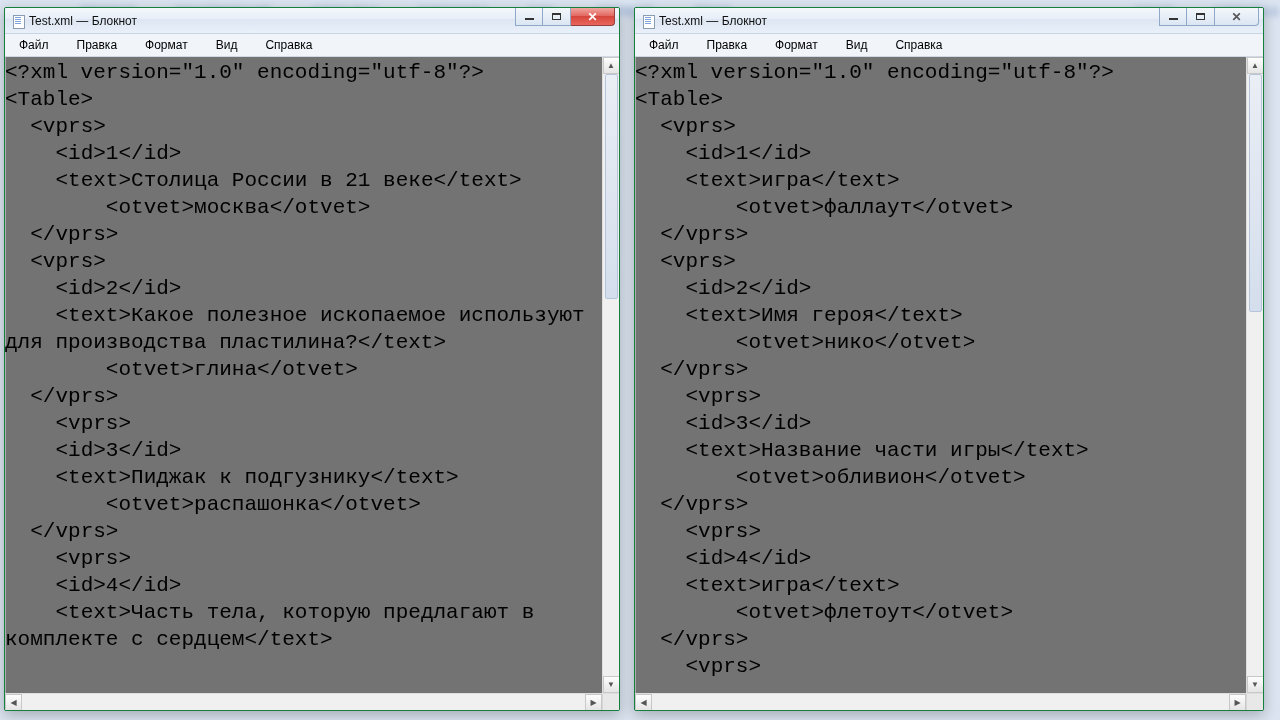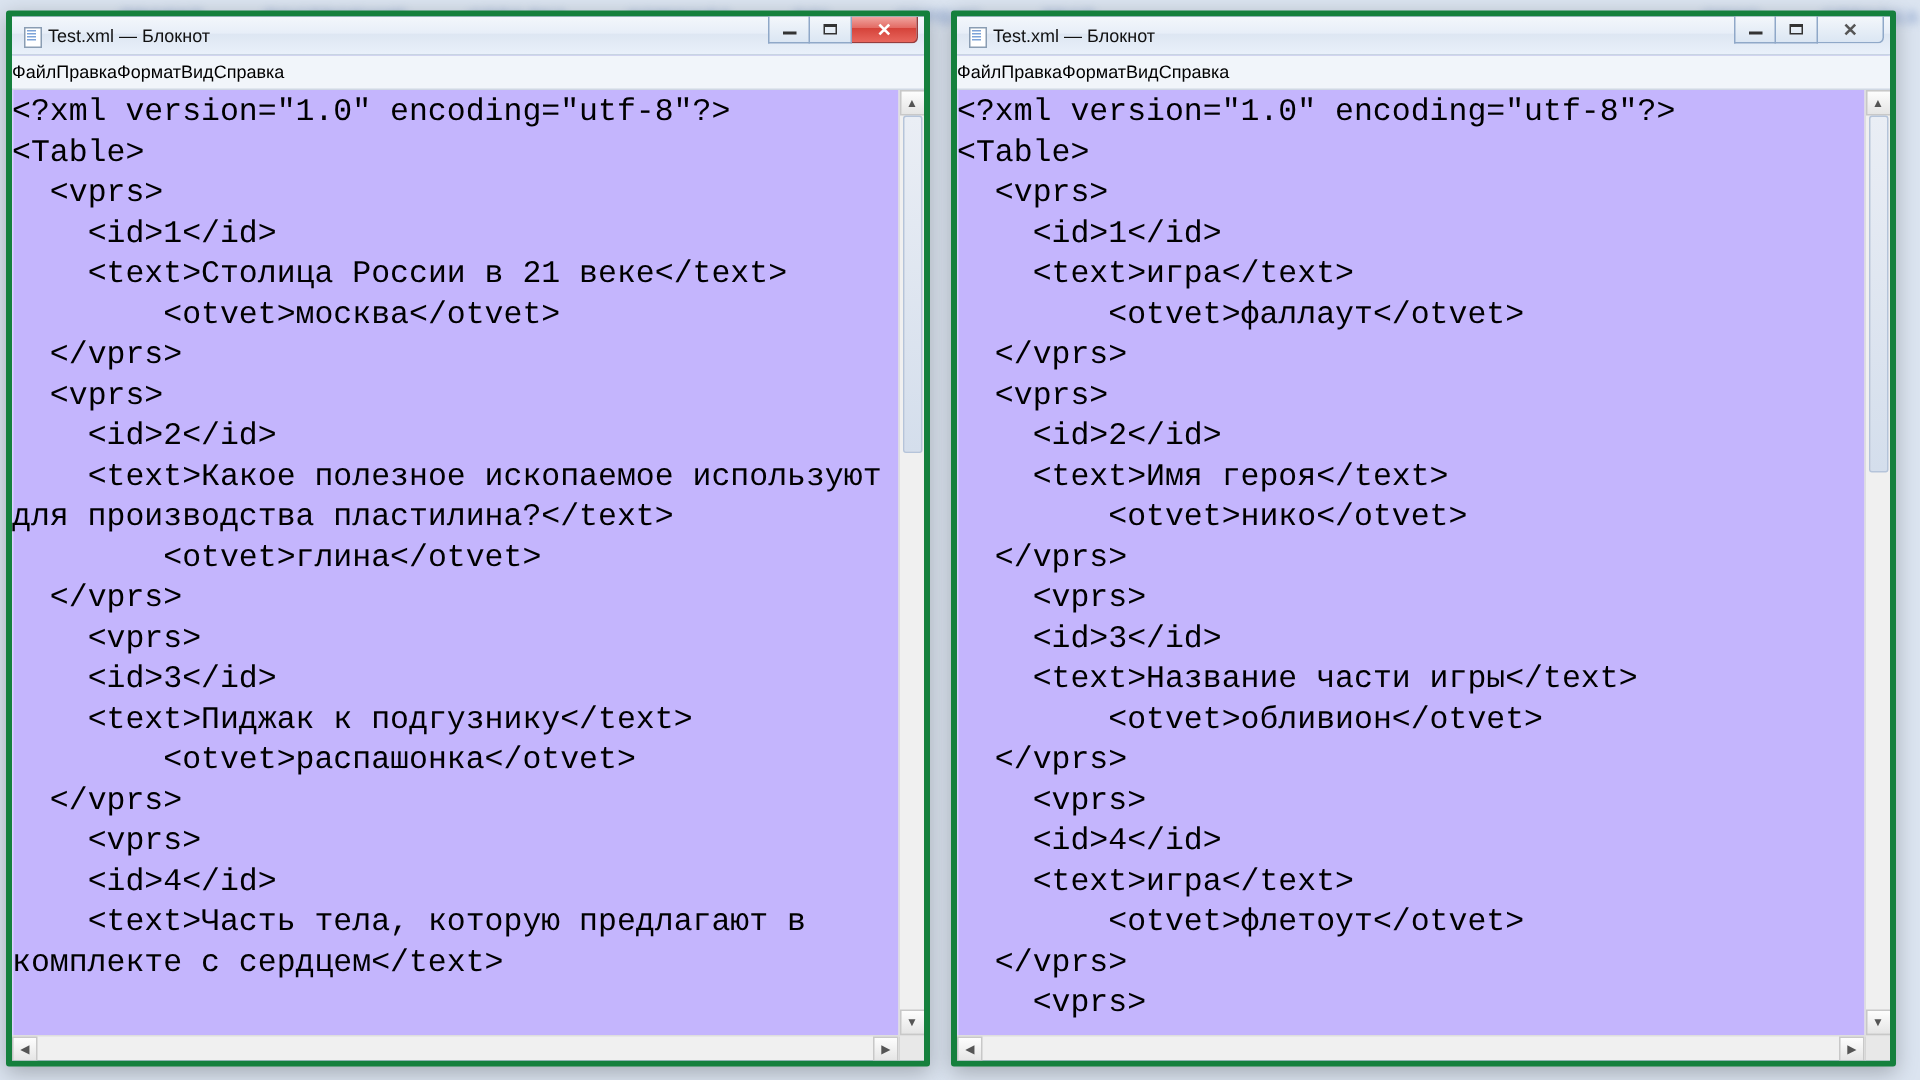--- a/index.html
+++ b/index.html
@@ -21,23 +21,23 @@
     z-index: 0;
   }
   .bg-blur span {
     color: #5a7bb8;
     font-weight: bold;
     font-size: 13px;
     letter-spacing: 0.5px;
   }
   .window {
     position: absolute;
-    border: 4px solid #15803d;
+    border: 1px solid #15803d;
     border-radius: 2px;
-    background: #c4b5fd;
+    background: #737373;
     box-shadow: 0 4px 14px rgba(0,0,0,0.25), 0 0 0 1px rgba(255,255,255,0.4) inset;
     display: flex;
     flex-direction: column;
     overflow: hidden;
   }
   .window.left  { top: 7px; left: 4px;  width: 616px; height: 704px; }
   .window.right { top: 7px; left: 634px; width: 630px; height: 704px; }
   .titlebar {
     height: 26px;
     background: linear-gradient(#f3f7fb 0%, #e7eef8 45%, #dde6f2 46%, #e9f0fa 100%);
@@ -113,21 +113,21 @@
   }
   .winbtn .x-glyph { font-weight: bold; font-size: 12px; line-height: 12px; }
   .menubar {
     height: 23px;
     background: #f1f5fa;
     border-bottom: 1px solid #d0d8e3;
     display: flex;
     align-items: stretch;
   }
   .menu-item {
-    padding: 0 0;
+    padding: 0 14px;
     font-size: 12px;
     color: #000;
     display: flex;
     align-items: center;
     cursor: default;
   }
   .client {
     flex: 1;
     display: flex;
     position: relative;

